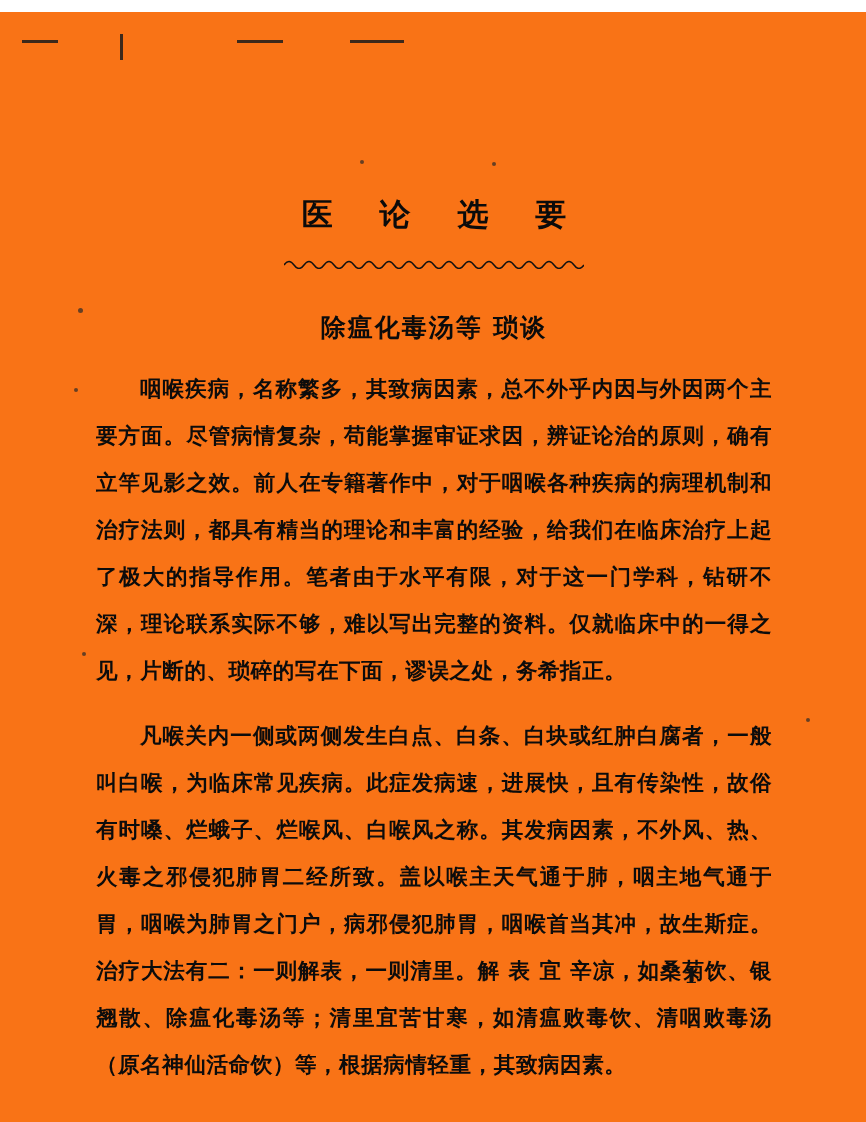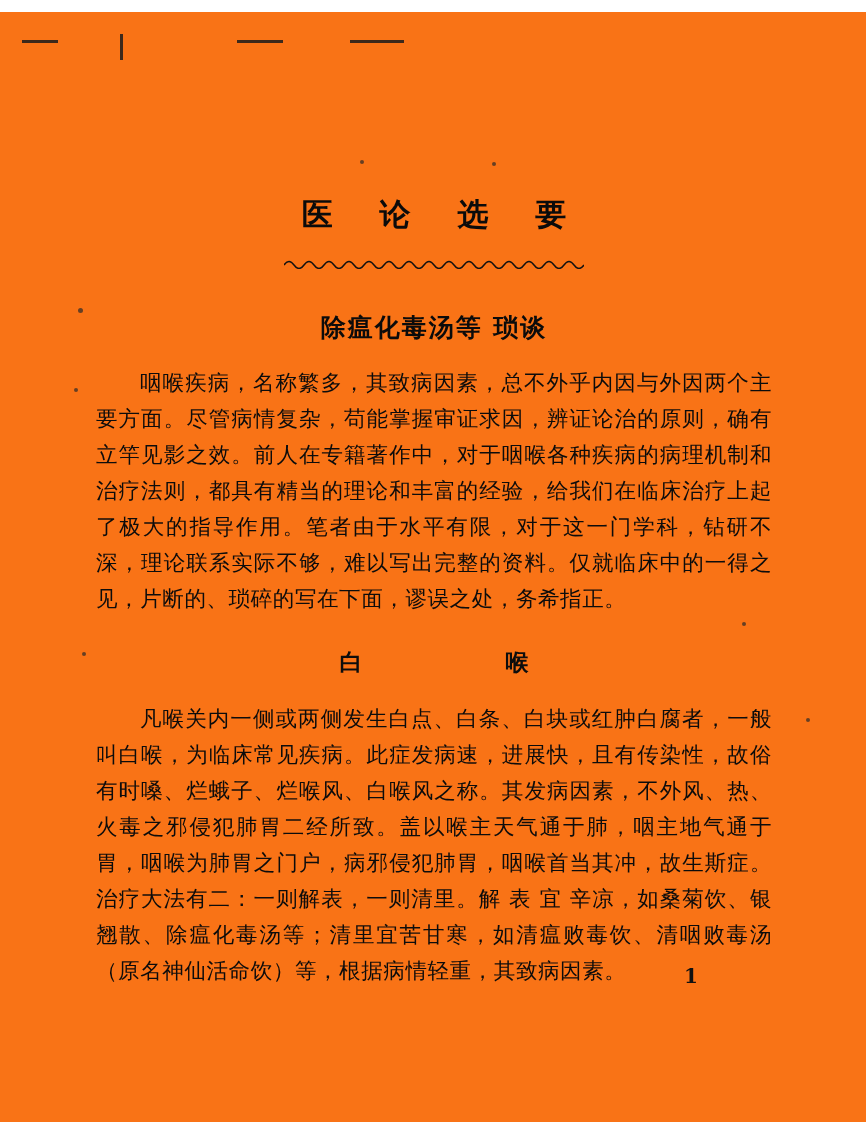--- a/index.html
+++ b/index.html
@@ -66,26 +66,26 @@
     text-align: center;
     font-size: 25px;
     font-weight: bold;
     letter-spacing: 2px;
     color: #0b0b0b;
   }
 
   p.body {
     margin: 18px 0 0 0;
     font-size: 21.5px;
-    line-height: 36px;
+    line-height: 47px;
     text-align: justify;
     text-justify: inter-ideograph;
     letter-spacing: 0.6px;
     text-indent: 44px;
-    font-weight: normal;
+    font-weight: bold;
     color: #0c0c0c;
   }
 
   .sub-title {
     margin-top: 30px;
     text-align: center;
     font-size: 23px;
     font-weight: bold;
     letter-spacing: 60px;
     text-indent: 60px;
@@ -128,21 +128,20 @@
     <h1 class="section-title">医 论 选 要</h1>
 
     <svg class="squiggle" viewBox="0 0 300 12" preserveAspectRatio="none">
       <path d="M0,8 Q5,1 10,8 T20,8 T30,8 T40,8 T50,8 T60,8 T70,8 T80,8 T90,8 T100,8 T110,8 T120,8 T130,8 T140,8 T150,8 T160,8 T170,8 T180,8 T190,8 T200,8 T210,8 T220,8 T230,8 T240,8 T250,8 T260,8 T270,8 T280,8 T290,8 T300,8" fill="none" stroke="#111" stroke-width="1.4"></path>
     </svg>
 
     <h2 class="article-title">除瘟化毒汤等 琐谈</h2>
 
     <p class="body">咽喉疾病，名称繁多，其致病因素，总不外乎内因与外因两个主要方面。尽管病情复杂，苟能掌握审证求因，辨证论治的原则，确有立竿见影之效。前人在专籍著作中，对于咽喉各种疾病的病理机制和治疗法则，都具有精当的理论和丰富的经验，给我们在临床治疗上起了极大的指导作用。笔者由于水平有限，对于这一门学科，钻研不深，理论联系实际不够，难以写出完整的资料。仅就临床中的一得之见，片断的、琐碎的写在下面，谬误之处，务希指正。</p>
 
-    <h3 class="sub-title">白　喉</h3>
 
     <p class="body">凡喉关内一侧或两侧发生白点、白条、白块或红肿白腐者，一般叫白喉，为临床常见疾病。此症发病速，进展快，且有传染性，故俗有时嗓、烂蛾子、烂喉风、白喉风之称。其发病因素，不外风、热、火毒之邪侵犯肺胃二经所致。盖以喉主天气通于肺，咽主地气通于胃，咽喉为肺胃之门户，病邪侵犯肺胃，咽喉首当其冲，故生斯症。治疗大法有二：一则解表，一则清里。解 表 宜 辛凉，如桑菊饮、银翘散、除瘟化毒汤等；清里宜苦甘寒，如清瘟败毒饮、清咽败毒汤（原名神仙活命饮）等，根据病情轻重，其致病因素。</p>
 
   </div>
 
   <div class="folio">
     <span class="folio-inner">1</span>
   </div>
 
 </div>

